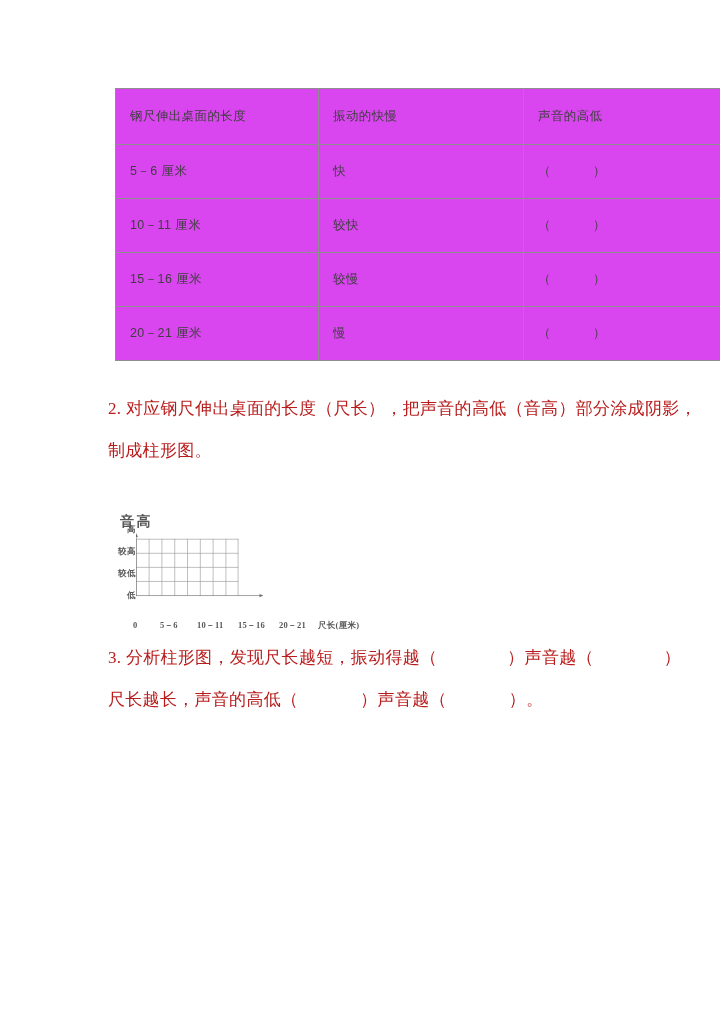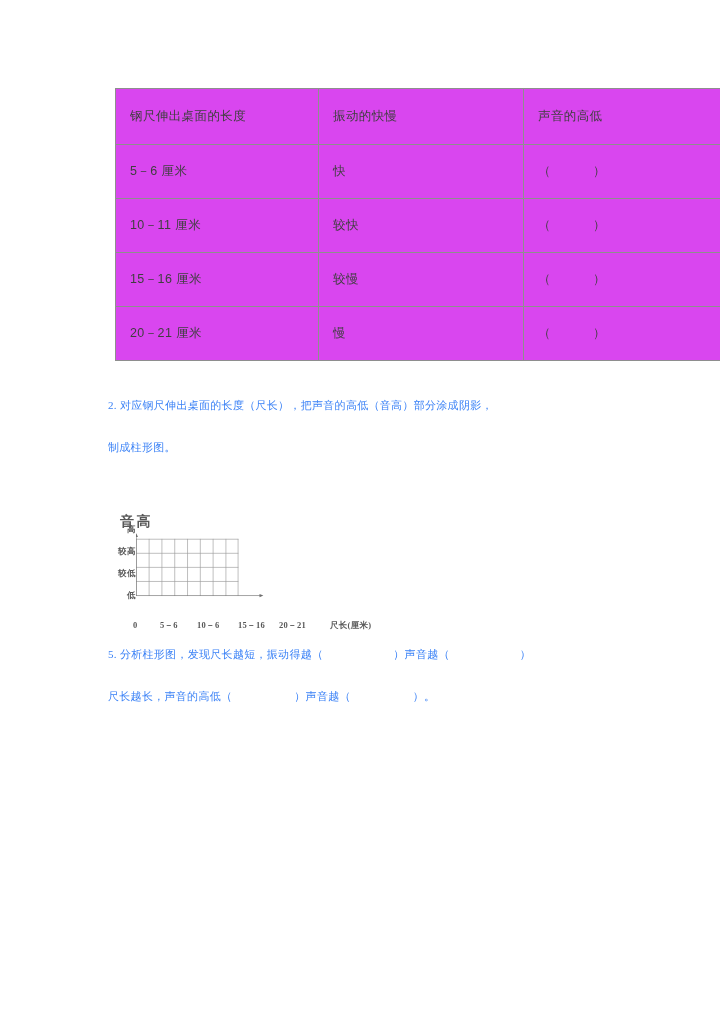--- a/index.html
+++ b/index.html
@@ -53,22 +53,22 @@
     letter-spacing: 0;
     font-family: "Liberation Serif", "DejaVu Serif", serif;
     font-size: 14px;
   }
   .blank-gap { display: inline-block; width: 42px; }
 
   
   .para {
     position: absolute;
     font-family: "Liberation Serif", "DejaVu Serif", serif;
-    font-size: 11px;
-    color: #3b82f6;
+    font-size: 17px;
+    color: #b91c1c;
     letter-spacing: 0.3px;
     white-space: nowrap;
     line-height: 1;
   }
   .gap-md { display: inline-block; width: 62px; }
   .gap-lg { display: inline-block; width: 70px; }
 
   
   .chart {
     position: absolute;
@@ -214,26 +214,26 @@
       <polygon points="0.5,-9 -2,-3 3,-3" fill="#6f6f6f"></polygon>
 
       <g stroke="#6f6f6f" stroke-width="1" fill="none">
         <line x1="0" y1="88.5" x2="196" y2="88.5"></line>
       </g>
       <polygon points="199,88.5 193,86 193,91" fill="#6f6f6f"></polygon>
     </svg>
 
     <div class="xtick" style="left:21px;  top:115px;">0</div>
     <div class="xtick" style="left:48px;  top:115px;">5－6</div>
-    <div class="xtick" style="left:85px;  top:115px;">10－6</div>
+    <div class="xtick" style="left:85px;  top:115px;">10－11</div>
     <div class="xtick" style="left:126px; top:115px;">15－16</div>
     <div class="xtick" style="left:167px; top:115px;">20－21</div>
 
-    <div class="xaxis-title" style="left:218px; top:115px;">尺长(厘米)</div>
+    <div class="xaxis-title" style="left:206px; top:115px;">尺长(厘米)</div>
   </div>
 
-  <div class="para" style="left:108px; top:649px;"><span>5. 分析柱形图，发现尺长越短，振动得越（</span><span class="gap-lg"></span><span>）声音越（</span><span class="gap-lg"></span><span>）</span></div>
+  <div class="para" style="left:108px; top:649px;"><span>3. 分析柱形图，发现尺长越短，振动得越（</span><span class="gap-lg"></span><span>）声音越（</span><span class="gap-lg"></span><span>）</span></div>
 
   <div class="para" style="left:108px; top:691px;"><span>尺长越长，声音的高低（</span><span class="gap-md"></span><span>）声音越（</span><span class="gap-md"></span><span>）。</span></div>
 
 
 
 </div>
 
 </body></html>

